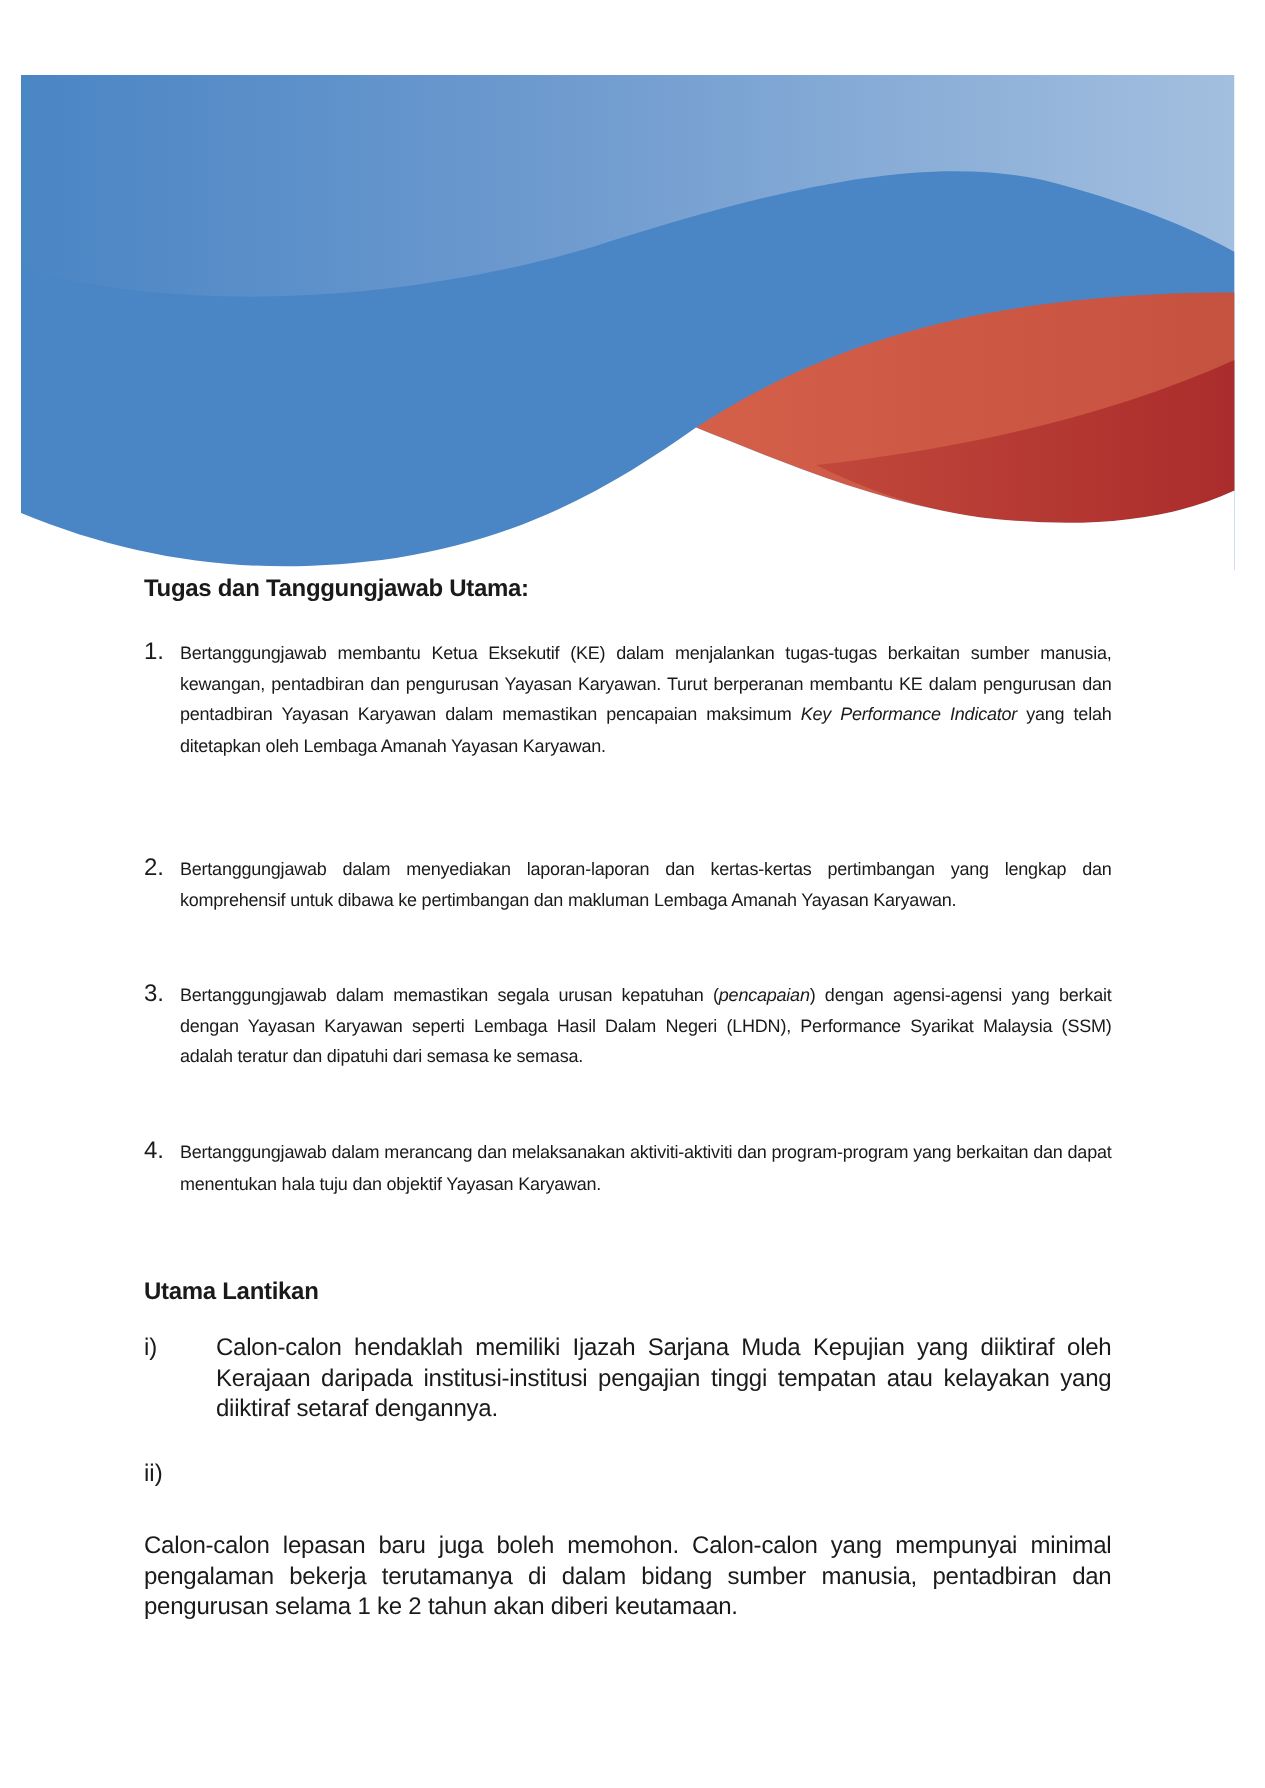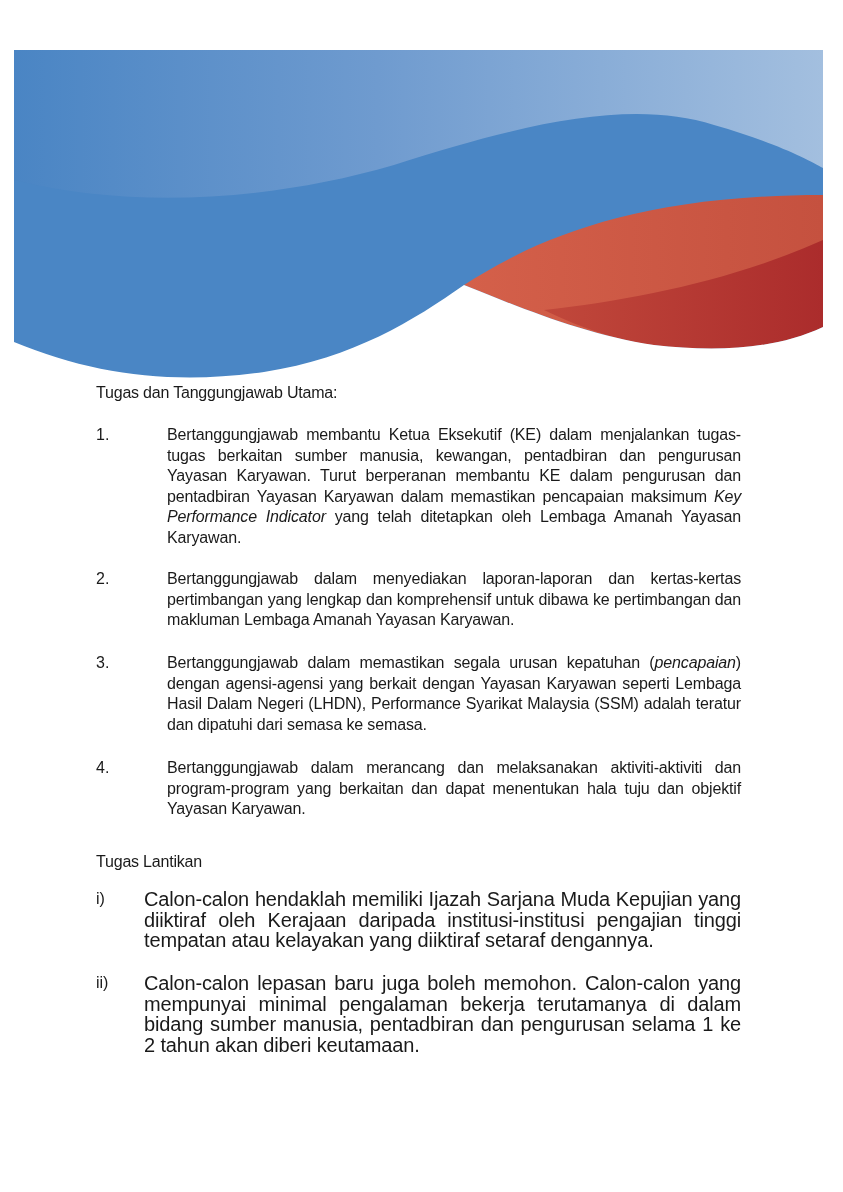--- a/index.html
+++ b/index.html
@@ -5,34 +5,34 @@
     html, body { margin: 0; padding: 0; background: #ffffff; }
     body {
       width: 843px; height: 1192px; position: relative; overflow: hidden;
       font-family: "Liberation Sans", "DejaVu Sans", sans-serif;
       color: #1a1a1a;
     }
     .banner { position: absolute; left: 14px; top: 50px; width: 809px; height: 330px; }
     .banner svg { display: block; width: 809px; height: 330px; }
 
     .content { position: absolute; left: 96px; top: 384px; width: 645px; }
-    .heading { font-weight: normal; font-size: 16px; letter-spacing: -0.2px; margin: 0; }
+    .heading { font-weight: bold; font-size: 16px; letter-spacing: -0.2px; margin: 0; }
     .heading-1 { position: absolute; top: 0; left: 0; }
     .heading-2 { position: absolute; top: 469px; left: 0; }
 
     .duties { position: absolute; left: 0; top: 41px; width: 645px; margin: 0; padding: 0; list-style: none; }
     .duty { position: absolute; left: 0; width: 645px; display: flex; }
     .duty .num { width: 24px; flex: 0 0 24px; font-size: 16px; line-height: 20.5px; }
-    .duty .txt { flex: 1; font-size: 16px; line-height: 20.5px; text-align: justify; letter-spacing: -0.15px; margin-left: 47px; }
+    .duty .txt { flex: 1; font-size: 12px; line-height: 20.5px; text-align: justify; letter-spacing: -0.15px; }
     .duty .txt i { font-style: italic; }
 
     .reqs { position: absolute; left: 0; top: 505px; width: 645px; margin: 0; padding: 0; list-style: none; }
     .req { position: absolute; left: 0; width: 645px; display: flex; }
     .req .num { width: 48px; flex: 0 0 48px; font-size: 16px; line-height: 20.5px; }
-    .req .txt { flex: 1; font-size: 20px; line-height: 20.5px; text-align: justify; letter-spacing: -0.15px; }
+    .req .txt { flex: 1; font-size: 16px; line-height: 20.5px; text-align: justify; letter-spacing: -0.15px; }
   </style>
 </head>
 <body>
 
 <div class="banner">
   <svg viewBox="0 0 809 330" xmlns="http://www.w3.org/2000/svg">
     <defs>
       <linearGradient id="topGrad" x1="0" y1="0" x2="1" y2="0">
         <stop offset="0" stop-color="#4a85c4"></stop>
         <stop offset="0.45" stop-color="#6f9bcf"></stop>
@@ -75,25 +75,25 @@
     <li class="duty" style="top:228px;">
       <span class="num">3.</span>
       <span class="txt"><span>Bertanggungjawab dalam memastikan segala urusan kepatuhan (</span><i>pencapaian</i><span>) dengan agensi-agensi yang berkait dengan Yayasan Karyawan seperti Lembaga Hasil Dalam Negeri (LHDN), Performance Syarikat Malaysia (SSM) adalah teratur dan dipatuhi dari semasa ke semasa.</span></span>
     </li>
     <li class="duty" style="top:333px;">
       <span class="num">4.</span>
       <span class="txt"><span>Bertanggungjawab dalam merancang dan melaksanakan aktiviti-aktiviti dan program-program yang berkaitan dan dapat menentukan hala tuju dan objektif Yayasan Karyawan.</span></span>
     </li>
   </ol>
 
-  <h2 class="heading heading-2">Tugas Lantikan</h2>
+  <h2 class="heading heading-2">Utama Lantikan</h2>
 
   <ol class="reqs">
     <li class="req" style="top:0px;">
       <span class="num">i)</span>
       <span class="txt">Calon-calon hendaklah memiliki Ijazah Sarjana Muda Kepujian yang diiktiraf oleh Kerajaan daripada institusi-institusi pengajian tinggi tempatan atau kelayakan yang diiktiraf setaraf dengannya.</span>
     </li>
-    <li class="req" style="top:84px;">
+    <li class="req" style="top:84px;flex-direction:column;">
       <span class="num">ii)</span>
       <span class="txt">Calon-calon lepasan baru juga boleh memohon. Calon-calon yang mempunyai minimal pengalaman bekerja terutamanya di dalam bidang sumber manusia, pentadbiran dan pengurusan selama 1 ke 2 tahun akan diberi keutamaan.</span>
     </li>
   </ol>
 </div>
 
 </body></html>

